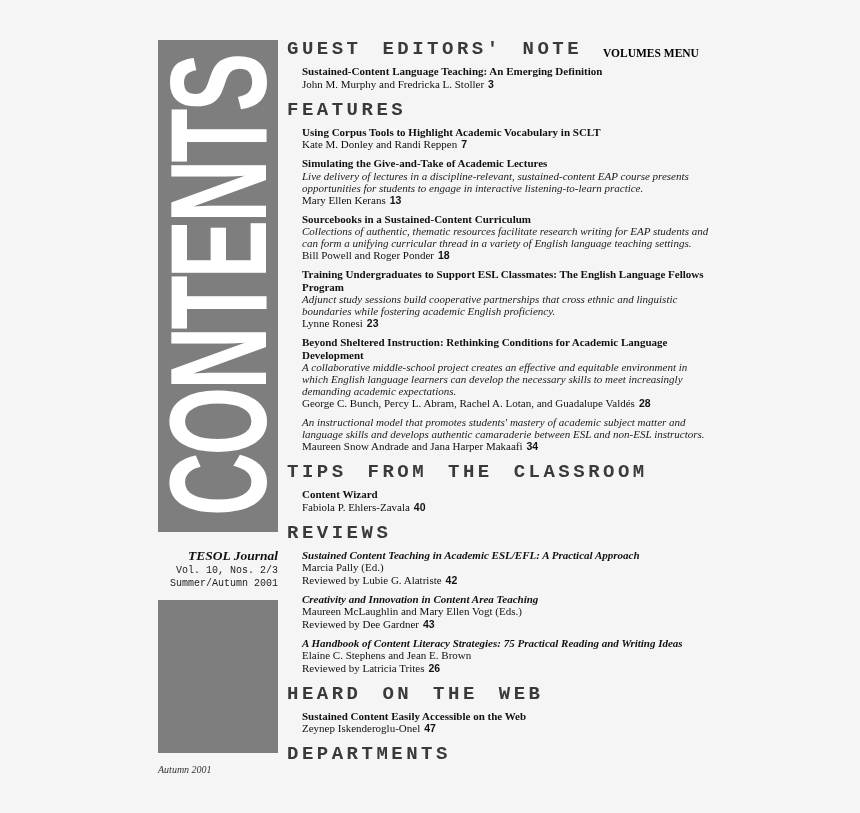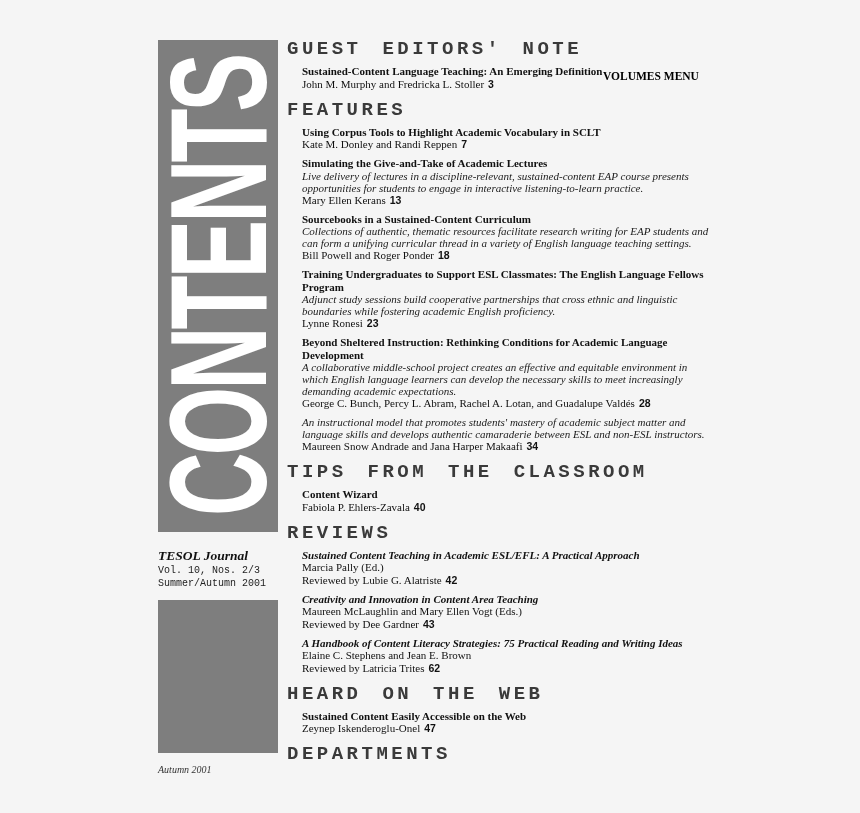--- a/index.html
+++ b/index.html
@@ -11,30 +11,30 @@
   .page{position:relative;width:860px;height:813px;background:var(--bg);overflow:hidden;}
 
   
   .banner{position:absolute;left:158px;top:40px;width:120px;height:492px;background:var(--gray);}
   .banner-text{
     position:absolute;left:50%;top:50%;
     transform:translate(-50%,-50%) rotate(-90deg) scaleX(0.64);
     font-family:"Liberation Sans",sans-serif;font-weight:bold;font-size:138px;
     letter-spacing:-5px;color:#ffffff;white-space:nowrap;line-height:1;
   }
-  .journal-info{position:absolute;left:158px;top:547px;width:120px;text-align:left;}
+  .journal-info{position:absolute;left:158px;top:547px;width:120px;text-align:right;}
   .journal-title{font-family:"Liberation Serif",serif;font-weight:bold;font-style:italic;font-size:13.5px;line-height:17px;}
   .journal-meta{font-family:Liberation Mono, monospace;font-size:10px;line-height:13px;color:#222;}
   .lower-block{position:absolute;left:158px;top:600px;width:120px;height:153px;background:var(--gray);}
   .footer-date{position:absolute;left:158px;top:764px;font-style:italic;font-size:10px;color:#333;text-align:right;}
 
   
   .main{position:absolute;left:287px;top:38px;width:432px;}
   .volumes-menu{
-    position:absolute;left:316px;top:32px;
+    position:absolute;left:316px;top:9px;
     font-family:"Liberation Serif",serif;font-weight:bold;font-size:11.5px;color:#000;
     cursor:pointer;text-decoration:none;
   }
   .sec-heading{
     font-family:Liberation Mono, monospace;font-weight:bold;font-size:19px;
     letter-spacing:3.5px;word-spacing:6px;color:var(--heading);
     margin:8px 0 5px 0;line-height:22px;
   }
   .toc-section:first-child .sec-heading{margin-top:0;}
   .entry{margin:0 0 6px 15px;width:412px;}
@@ -148,21 +148,21 @@
     <div class="entry-title-line"><span class="entry-title italic">Creativity and Innovation in Content Area Teaching</span></div>
 
     <div class="entry-editors">Maureen McLaughlin and Mary Ellen Vogt (Eds.)</div>
     <div class="entry-byline"><span class="entry-authors">Reviewed by Dee Gardner</span><span class="entry-page">43</span></div>
   </div>
 
   <div class="entry">
     <div class="entry-title-line"><span class="entry-title italic">A Handbook of Content Literacy Strategies: 75 Practical Reading and Writing Ideas</span></div>
 
     <div class="entry-editors">Elaine C. Stephens and Jean E. Brown</div>
-    <div class="entry-byline"><span class="entry-authors">Reviewed by Latricia Trites</span><span class="entry-page">62</span></div>
+    <div class="entry-byline"><span class="entry-authors">Reviewed by Latricia Trites</span><span class="entry-page">26</span></div>
   </div>
 </div>
   </section>
 
   <section class="toc-section">
     <h2 class="sec-heading">HEARD ON THE WEB</h2>
     <div class="entries">
   <div class="entry">
     <div class="entry-title-line"><span class="entry-title">Sustained Content Easily Accessible on the Web</span></div>
 

